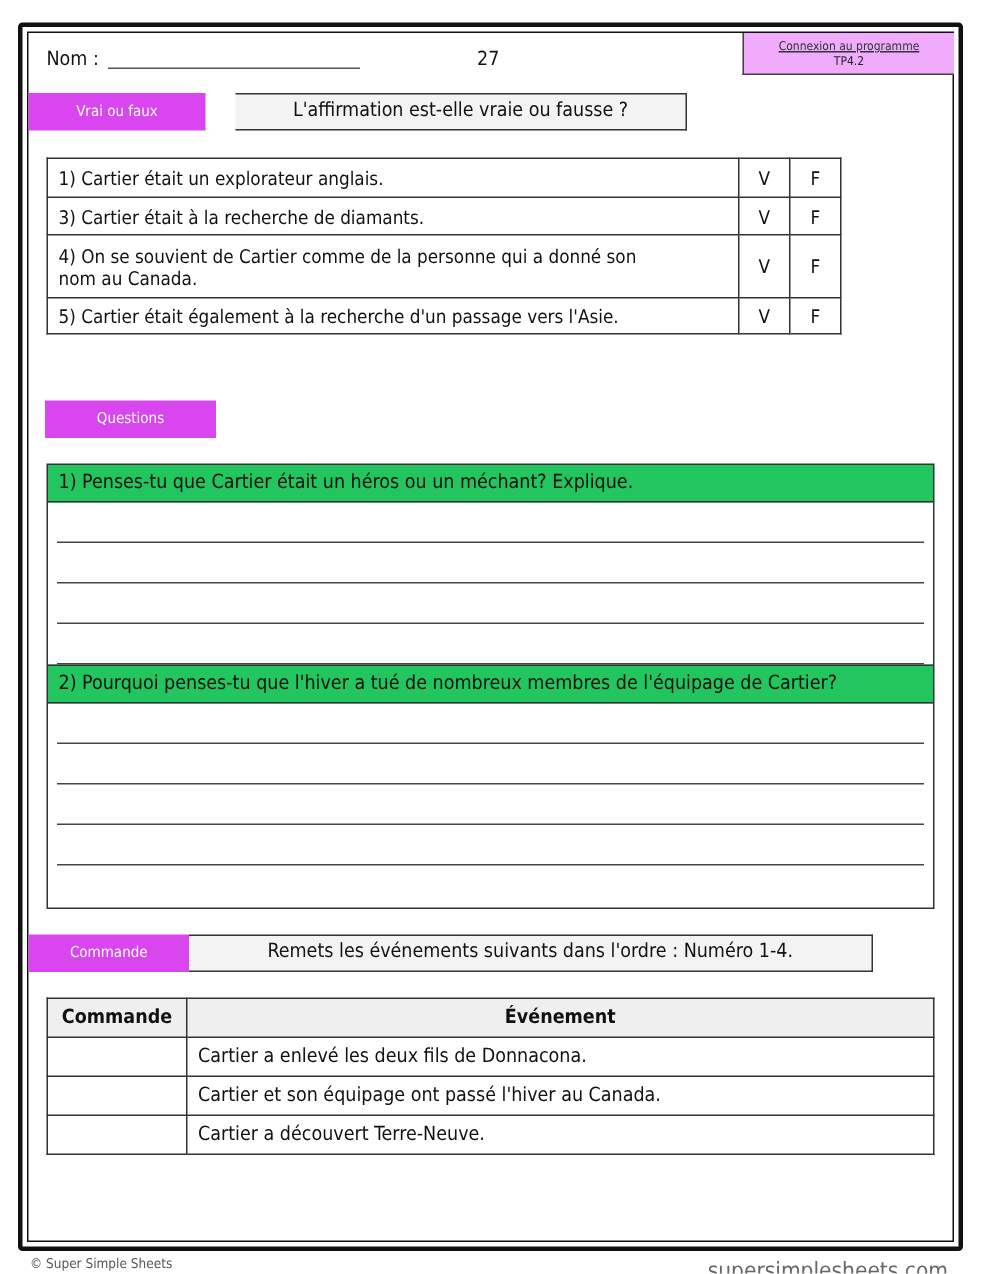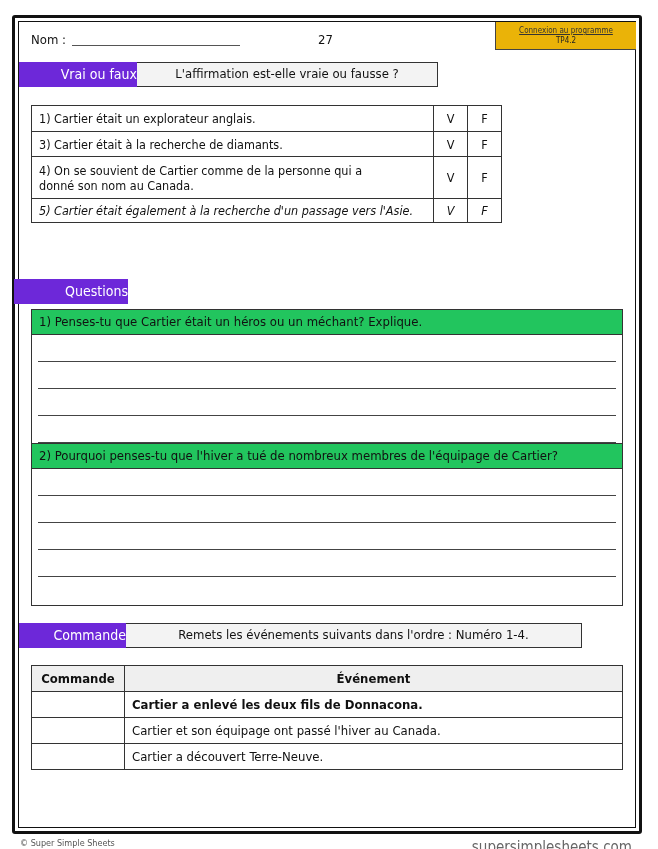--- a/index.html
+++ b/index.html
@@ -16,39 +16,39 @@
     }
 
     .abs { position: absolute; }
 
     .nom-label { left: 31px; top: 32px; font-size: 13px; }
     .nom-line { left: 72px; top: 45px; width: 168px; border-bottom: 1px solid #555; }
     .page-number { left: 318px; top: 32px; font-size: 13px; }
 
     .program-box {
       left: 495px; top: 22px; width: 141px; height: 28px;
-      background: #eab308; border: 1px solid #444; border-top: none; border-right: none;
+      background: #f0abfc; border: 1px solid #444; border-top: none; border-right: none;
       text-align: center; font-size: 8px; line-height: 10px; padding-top: 4px; color: #222;
     }
     .program-box .link { text-decoration: underline; color: #333; }
 
     .section-header { height: 25px; display: flex; }
     .section-header .tag {
-      background: #6d28d9; color: #fff; font-size: 14px; line-height: 25px;
-      text-align: right;
+      background: #d946ef; color: #fff; font-size: 10px; line-height: 25px;
+      text-align: center;
     }
     .section-header .instr {
       background: #f3f3f3; border: 1.5px solid #333; border-left: none;
       font-size: 13px; line-height: 22px; text-align: center; color: #111;
     }
 
     table { border-collapse: collapse; position: absolute; font-size: 12.5px; }
     td, th { border: 1px solid #333; }
 
-    .tf-table { left: 31px; top: 105px; width: 471px; }
+    .tf-table { left: 31px; top: 105px; width: 530px; }
     .tf-table td { padding: 2px 7px; line-height: 15px; }
     .tf-table td.vf { width: 34px; text-align: center; padding: 0; }
 
     .q-box { left: 31px; border: 1.5px solid #333; width: 592px; }
     .q-head { background: #22c55e; border-bottom: 1.5px solid #333; padding: 4px 7px; font-size: 13px; line-height: 16px; }
     .q-lines { padding: 0 6px; }
     .q-line { height: 27px; border-bottom: 1px solid #444; }
 
     .order-table { left: 31px; top: 665px; width: 592px; }
     .order-table th { background: #efefef; font-size: 13px; height: 26px; font-weight: bold; }
@@ -67,49 +67,49 @@
 <div class="abs nom-label">Nom :</div>
 <div class="abs nom-line"></div>
 <div class="abs page-number">27</div>
 <div class="abs program-box">
   <div class="link">Connexion au programme</div>
   <div>TP4.2</div>
 </div>
 
 <div class="abs section-header" style="left:19px; top:62px;">
   <div class="tag" style="width:118px;">Vrai ou faux</div>
-  <div class="instr" style="width:301px;">L'affirmation est-elle vraie ou fausse ?</div>
+  <div class="instr" style="width:301px;margin-left:20px;">L'affirmation est-elle vraie ou fausse ?</div>
 </div>
 
 <table class="tf-table">
   <tbody>
       <tr style="height:26px;">
     <td>1) Cartier était un explorateur anglais.</td>
     <td class="vf">V</td>
     <td class="vf">F</td>
   </tr>
   <tr style="height:25px;">
     <td>3) Cartier était à la recherche de diamants.</td>
     <td class="vf">V</td>
     <td class="vf">F</td>
   </tr>
   <tr style="height:42px;">
     <td style="white-space:normal; padding-right:40px;">4) On se souvient de Cartier comme de la personne qui a donné son nom au Canada.</td>
     <td class="vf">V</td>
     <td class="vf">F</td>
   </tr>
-  <tr style="height:24px;font-style:italic;">
+  <tr style="height:24px;">
     <td>5) Cartier était également à la recherche d'un passage vers l'Asie.</td>
     <td class="vf">V</td>
     <td class="vf">F</td>
   </tr>
 </tbody>
   </table>
 
-<div class="abs section-header" style="left:14px; top:267px;margin-top:12px;">
+<div class="abs section-header" style="left:30px; top:267px;">
   <div class="tag" style="width:114px;">Questions</div>
 </div>
 
 <div class="abs q-box" style="top:309px; height:297px;">
   <div class="q-head">1) Penses-tu que Cartier était un héros ou un méchant? Explique.</div>
   <div class="q-lines">
     <div class="q-line"></div>
     <div class="q-line"></div>
     <div class="q-line"></div>
     <div class="q-line"></div>
@@ -127,21 +127,21 @@
   <div class="tag" style="width:107px;">Commande</div>
   <div class="instr" style="width:456px;">Remets les événements suivants dans l'ordre : Numéro 1-4.</div>
 </div>
 
 <table class="order-table">
   <tbody>
       <tr>
     <th style="width:93px;">Commande</th>
     <th>Événement</th>
   </tr>
-  <tr style="height:26px;font-weight:bold;">
+  <tr style="height:26px;">
     <td class="num"></td>
     <td>Cartier a enlevé les deux fils de Donnacona.</td>
   </tr>
   <tr style="height:26px;">
     <td class="num"></td>
     <td>Cartier et son équipage ont passé l'hiver au Canada.</td>
   </tr>
   <tr style="height:26px;">
     <td class="num"></td>
     <td>Cartier a découvert Terre-Neuve.</td>

